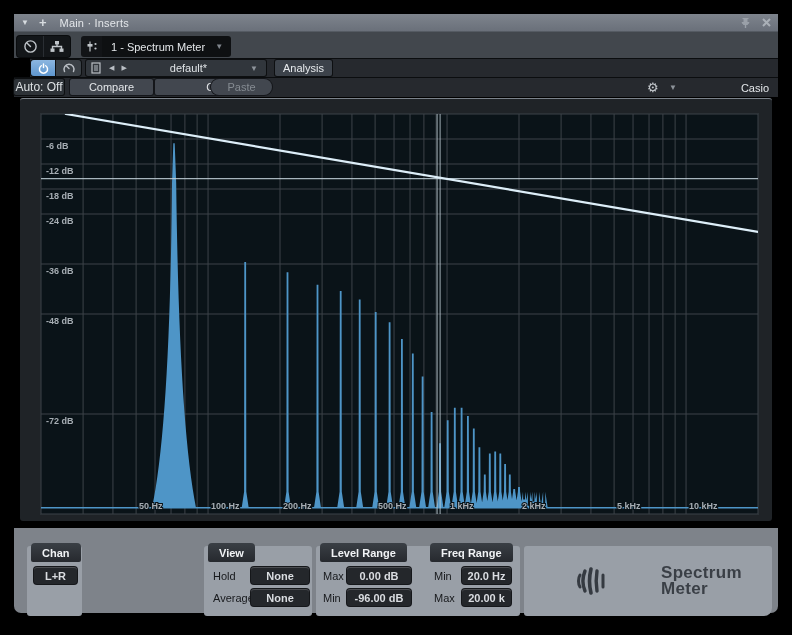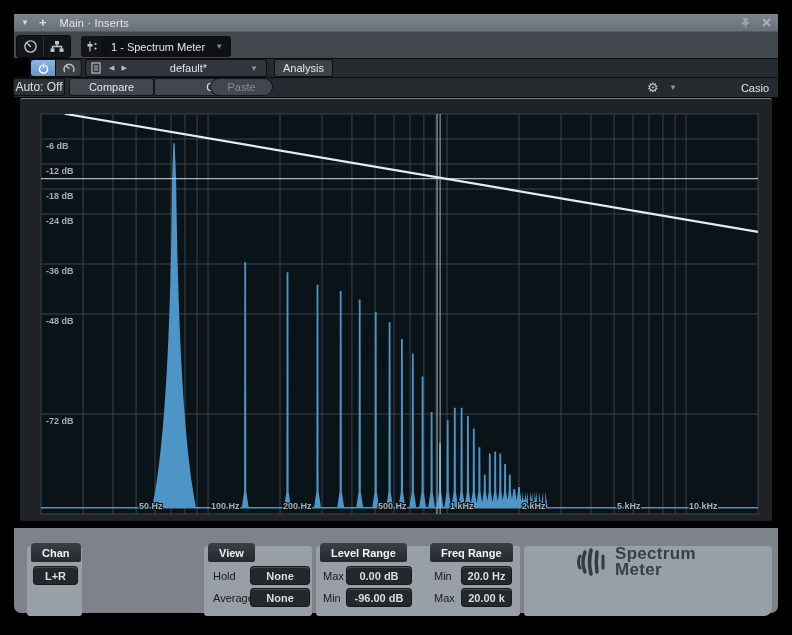--- a/index.html
+++ b/index.html
@@ -66,21 +66,21 @@
   .strip{position:absolute;left:0;top:514px;width:764px;height:85px;background:#7e838a;
          border-radius:0 0 7px 7px;}
   .card{position:absolute;top:18px;height:70px;background:#999fa7;border-radius:3px;}
   .card .tab{position:absolute;top:-3px;left:4px;height:19px;background:linear-gradient(#3a3f45,#26292e);
              border-radius:4px 4px 2px 2px;color:#f1f3f5;font-size:11px;font-weight:bold;
              display:flex;align-items:center;padding:0 11px;white-space:nowrap;}
   .card .lbl{position:absolute;font-size:11px;color:#17191c;}
   .card .val{position:absolute;height:17px;background:#24272b;border-radius:3px;color:#dadde1;
              font-size:11px;font-weight:bold;display:flex;align-items:center;justify-content:center;
              box-shadow:inset 0 1px 0 rgba(255,255,255,.18),0 0 0 1px #15171a;}
-  .logo-card{display:flex;align-items:flex-start;border-bottom-right-radius:8px;}
+  .logo-card{display:flex;align-items:center;border-bottom-right-radius:8px;gap:46px;}
   .logo-text{font-weight:bold;font-size:17px;line-height:16px;color:#3a3f46;letter-spacing:.3px;}
 
   .icon-stroke{stroke:#c0c5ca;stroke-width:1.4;fill:none;stroke-linecap:round;}
 </style>
 </head>
 <body>
 
 <div class="window">
 
   <div class="titlebar">

